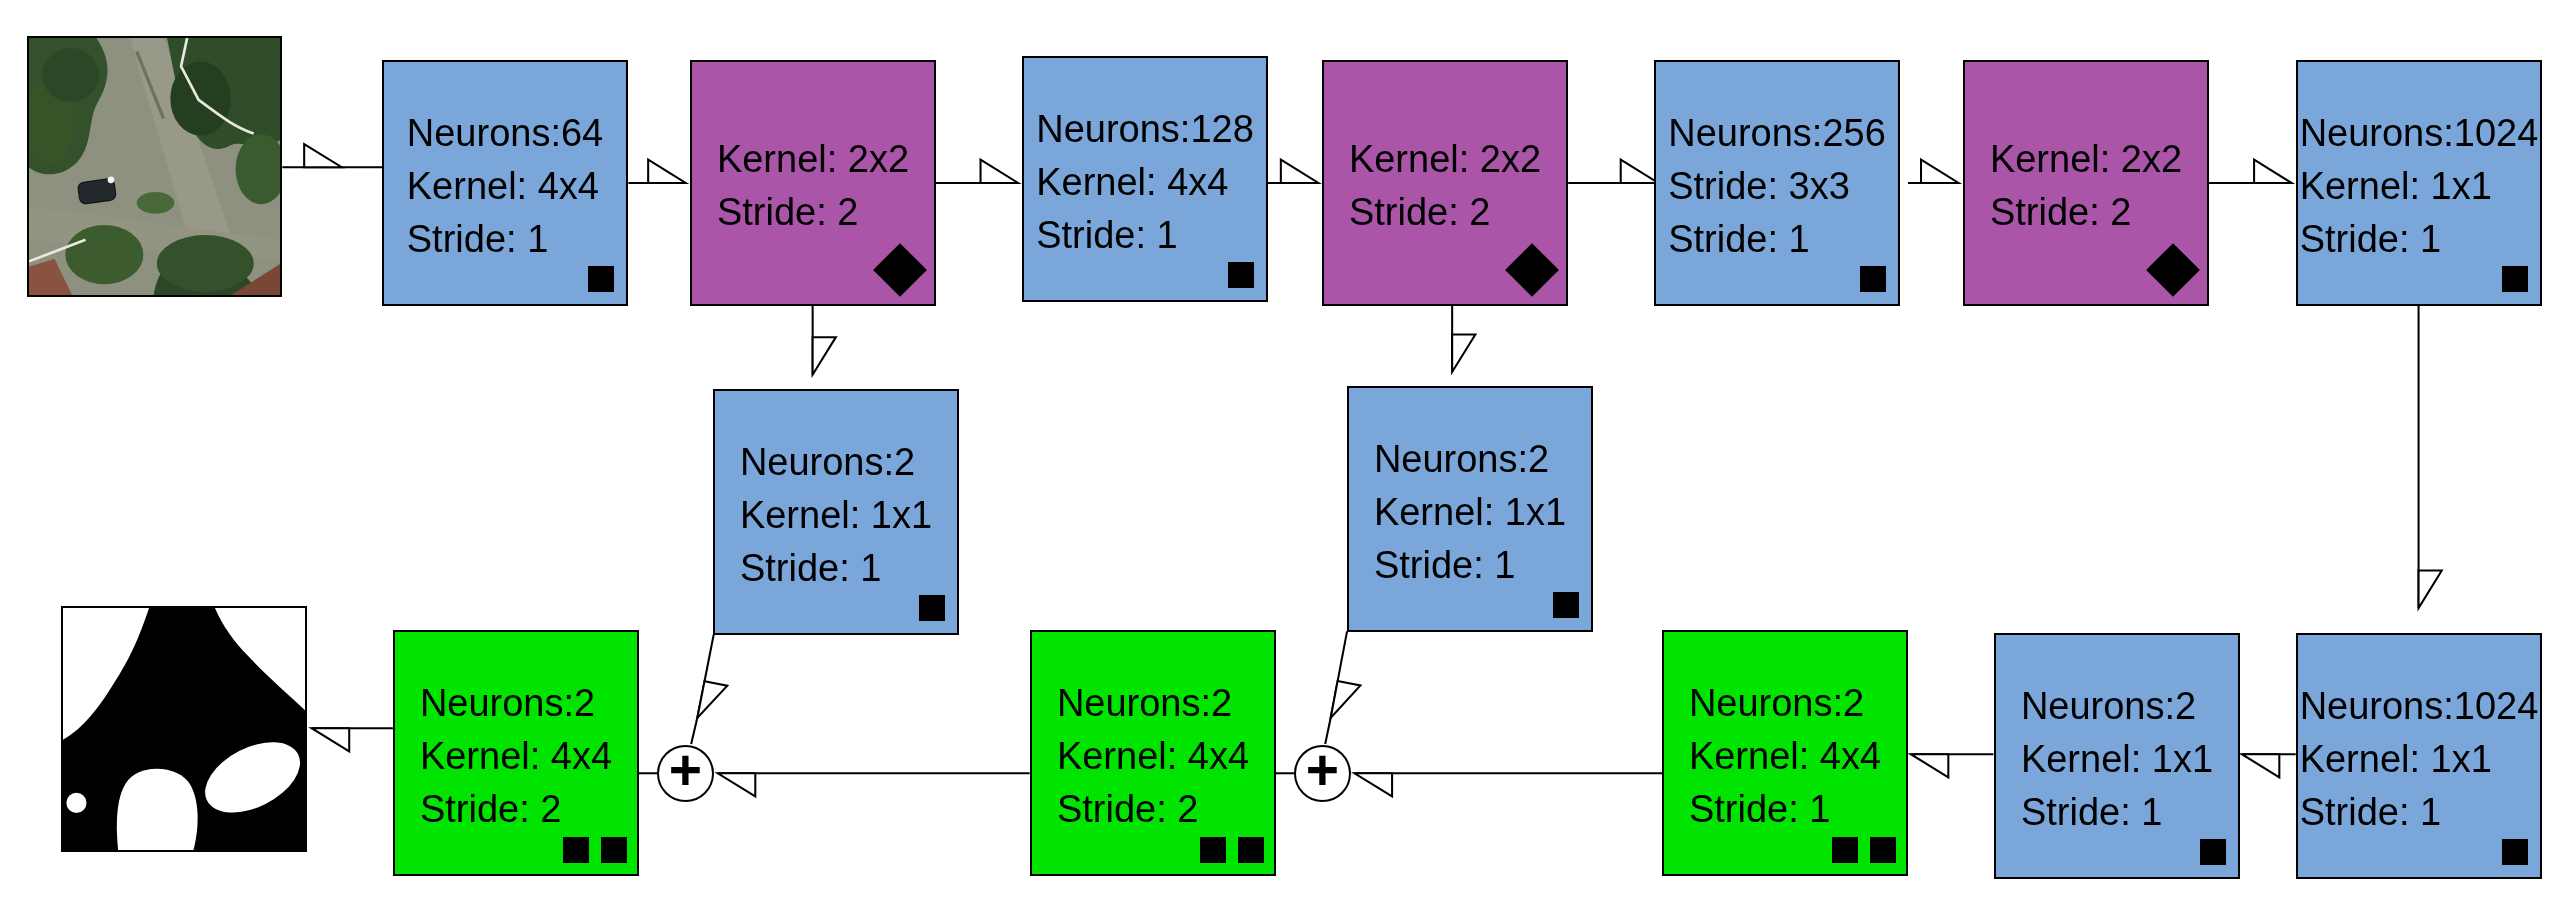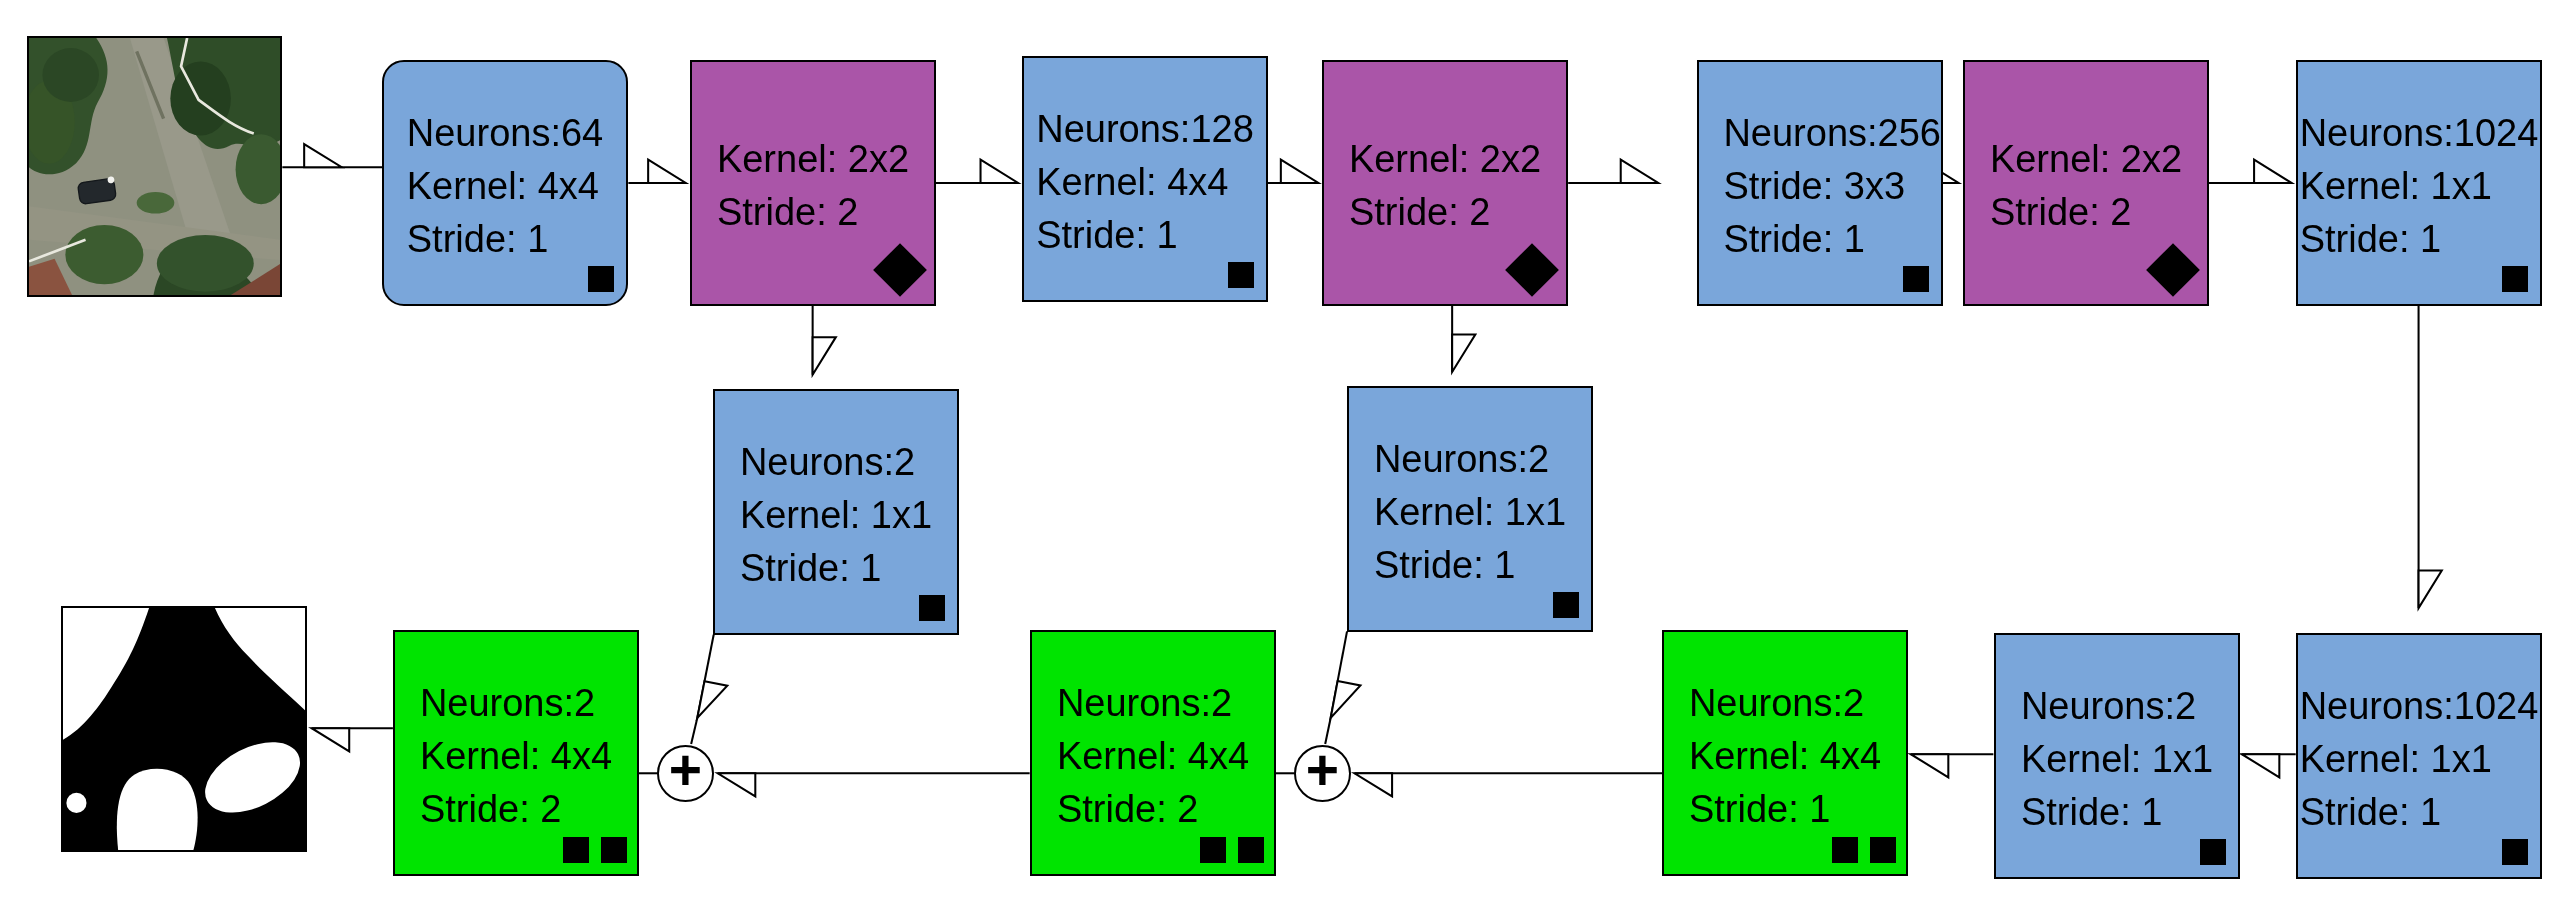--- a/index.html
+++ b/index.html
@@ -104,21 +104,21 @@
   <svg width="242" height="242" viewBox="0 0 360 360" preserveAspectRatio="none">
     <rect width="360" height="360" fill="#000000"></rect>
     <path d="M0,0 H128 C112,48 98,78 72,118 C56,144 30,180 0,196 Z" fill="#ffffff"></path>
     <path d="M226,0 H360 V152 C328,122 298,96 274,70 C256,52 237,26 226,0 Z" fill="#ffffff"></path>
     <path d="M82,360 C76,300 84,262 106,248 C132,232 176,238 190,264 C204,290 202,330 194,360 Z" fill="#ffffff"></path>
     <ellipse cx="282" cy="252" rx="76" ry="44" transform="rotate(-27 282 252)" fill="#ffffff"></ellipse>
     <circle cx="20" cy="290" r="15" fill="#ffffff"></circle>
   </svg>
 </div>
 
-<div class="node" style="left:382px;top:60px;border-radius:22px;--fill:var(--conv);">
+<div class="node" style="left:382px;top:60px;--fill:var(--conv);">
   <div class="txt">
     <div>Neurons:64</div>
     <div>Kernel: 4x4</div>
     <div>Stride: 1</div>
   </div>
   <span class="icon-sq"></span>
 </div>
 
 <div class="node" style="left:690px;top:60px;--fill:var(--pool);">
   <div class="txt">
@@ -138,21 +138,21 @@
 </div>
 
 <div class="node" style="left:1322px;top:60px;--fill:var(--pool);">
   <div class="txt">
     <div>Kernel: 2x2</div>
     <div>Stride: 2</div>
   </div>
   <span class="icon-diamond"></span>
 </div>
 
-<div class="node" style="left:1697px;top:60px;justify-content:flex-end;--fill:var(--conv);">
+<div class="node" style="left:1654px;top:60px;--fill:var(--conv);">
   <div class="txt">
     <div>Neurons:256</div>
     <div>Stride: 3x3</div>
     <div>Stride: 1</div>
   </div>
   <span class="icon-sq"></span>
 </div>
 
 <div class="node" style="left:1963px;top:60px;--fill:var(--pool);">
   <div class="txt">

